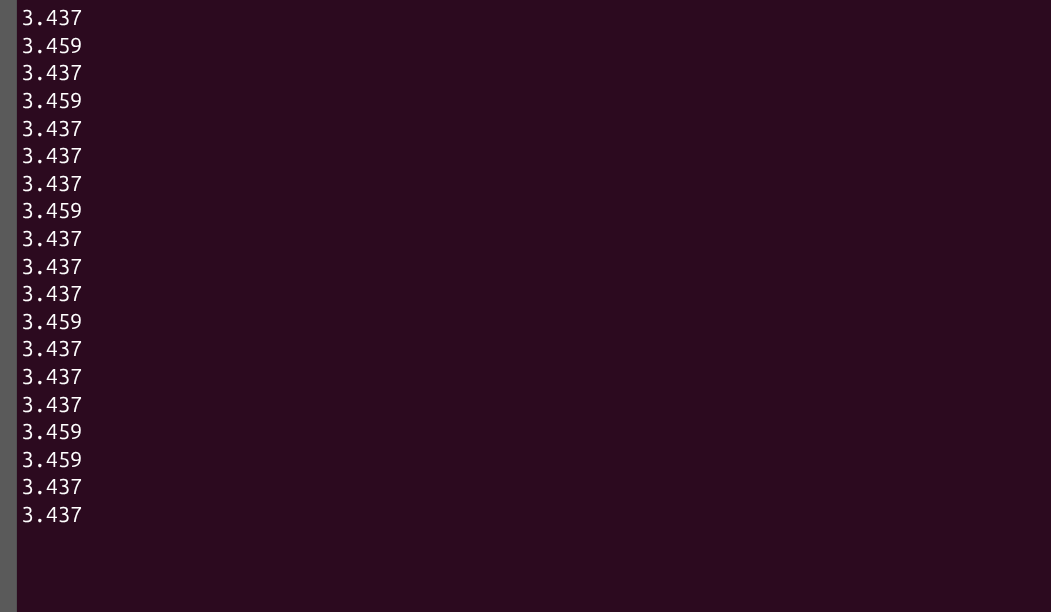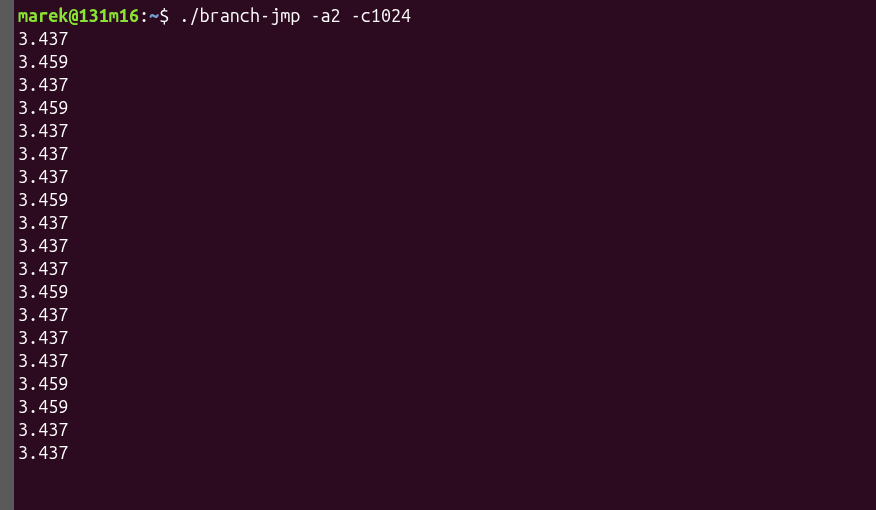--- a/index.html
+++ b/index.html
@@ -68,21 +68,20 @@
   </style>
 </head>
 <body>
 
 <div class="scrollbar-track">
   <div class="scrollbar-thumb"></div>
 </div>
 
 <div class="terminal">
   <div class="content">
-    <div class="prompt-line"><span class="user-host">marek@131m16</span><span class="colon">:</span><span class="path">~</span><span class="dollar">$</span><span class="command"> <span>./branch-jmp -a2 -c1024</span></span></div>
     <div class="output-line">3.437</div>
     <div class="output-line">3.459</div>
     <div class="output-line">3.437</div>
     <div class="output-line">3.459</div>
     <div class="output-line">3.437</div>
     <div class="output-line">3.437</div>
     <div class="output-line">3.437</div>
     <div class="output-line">3.459</div>
     <div class="output-line">3.437</div>
     <div class="output-line">3.437</div>

